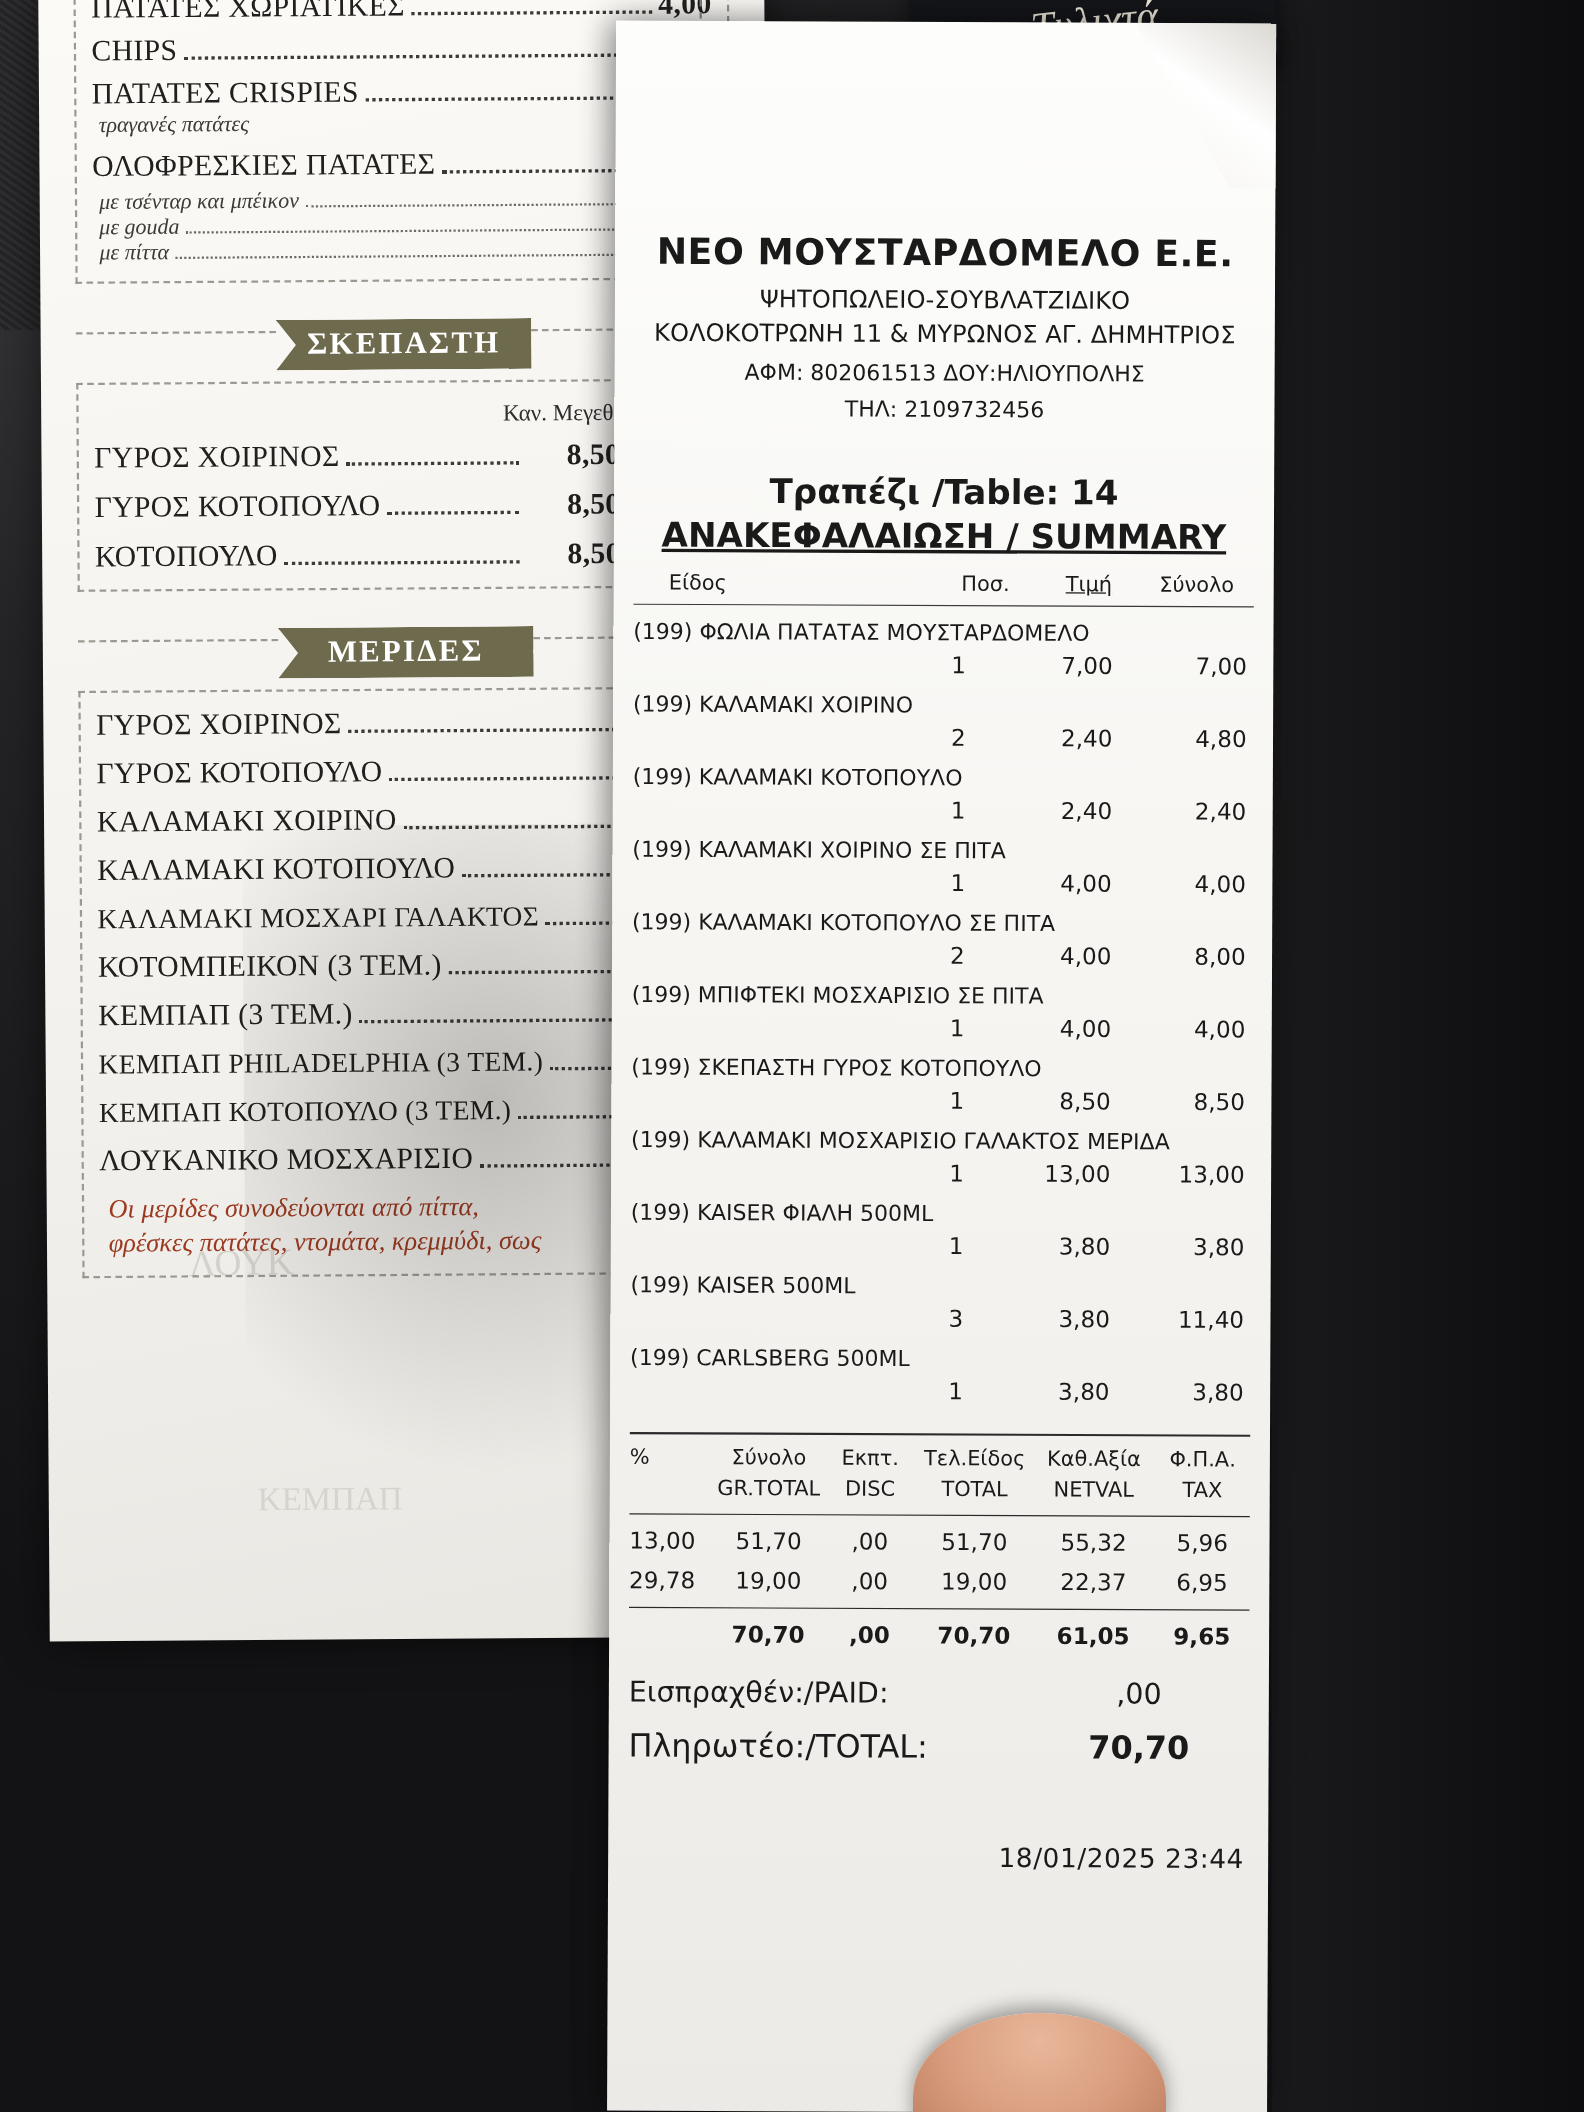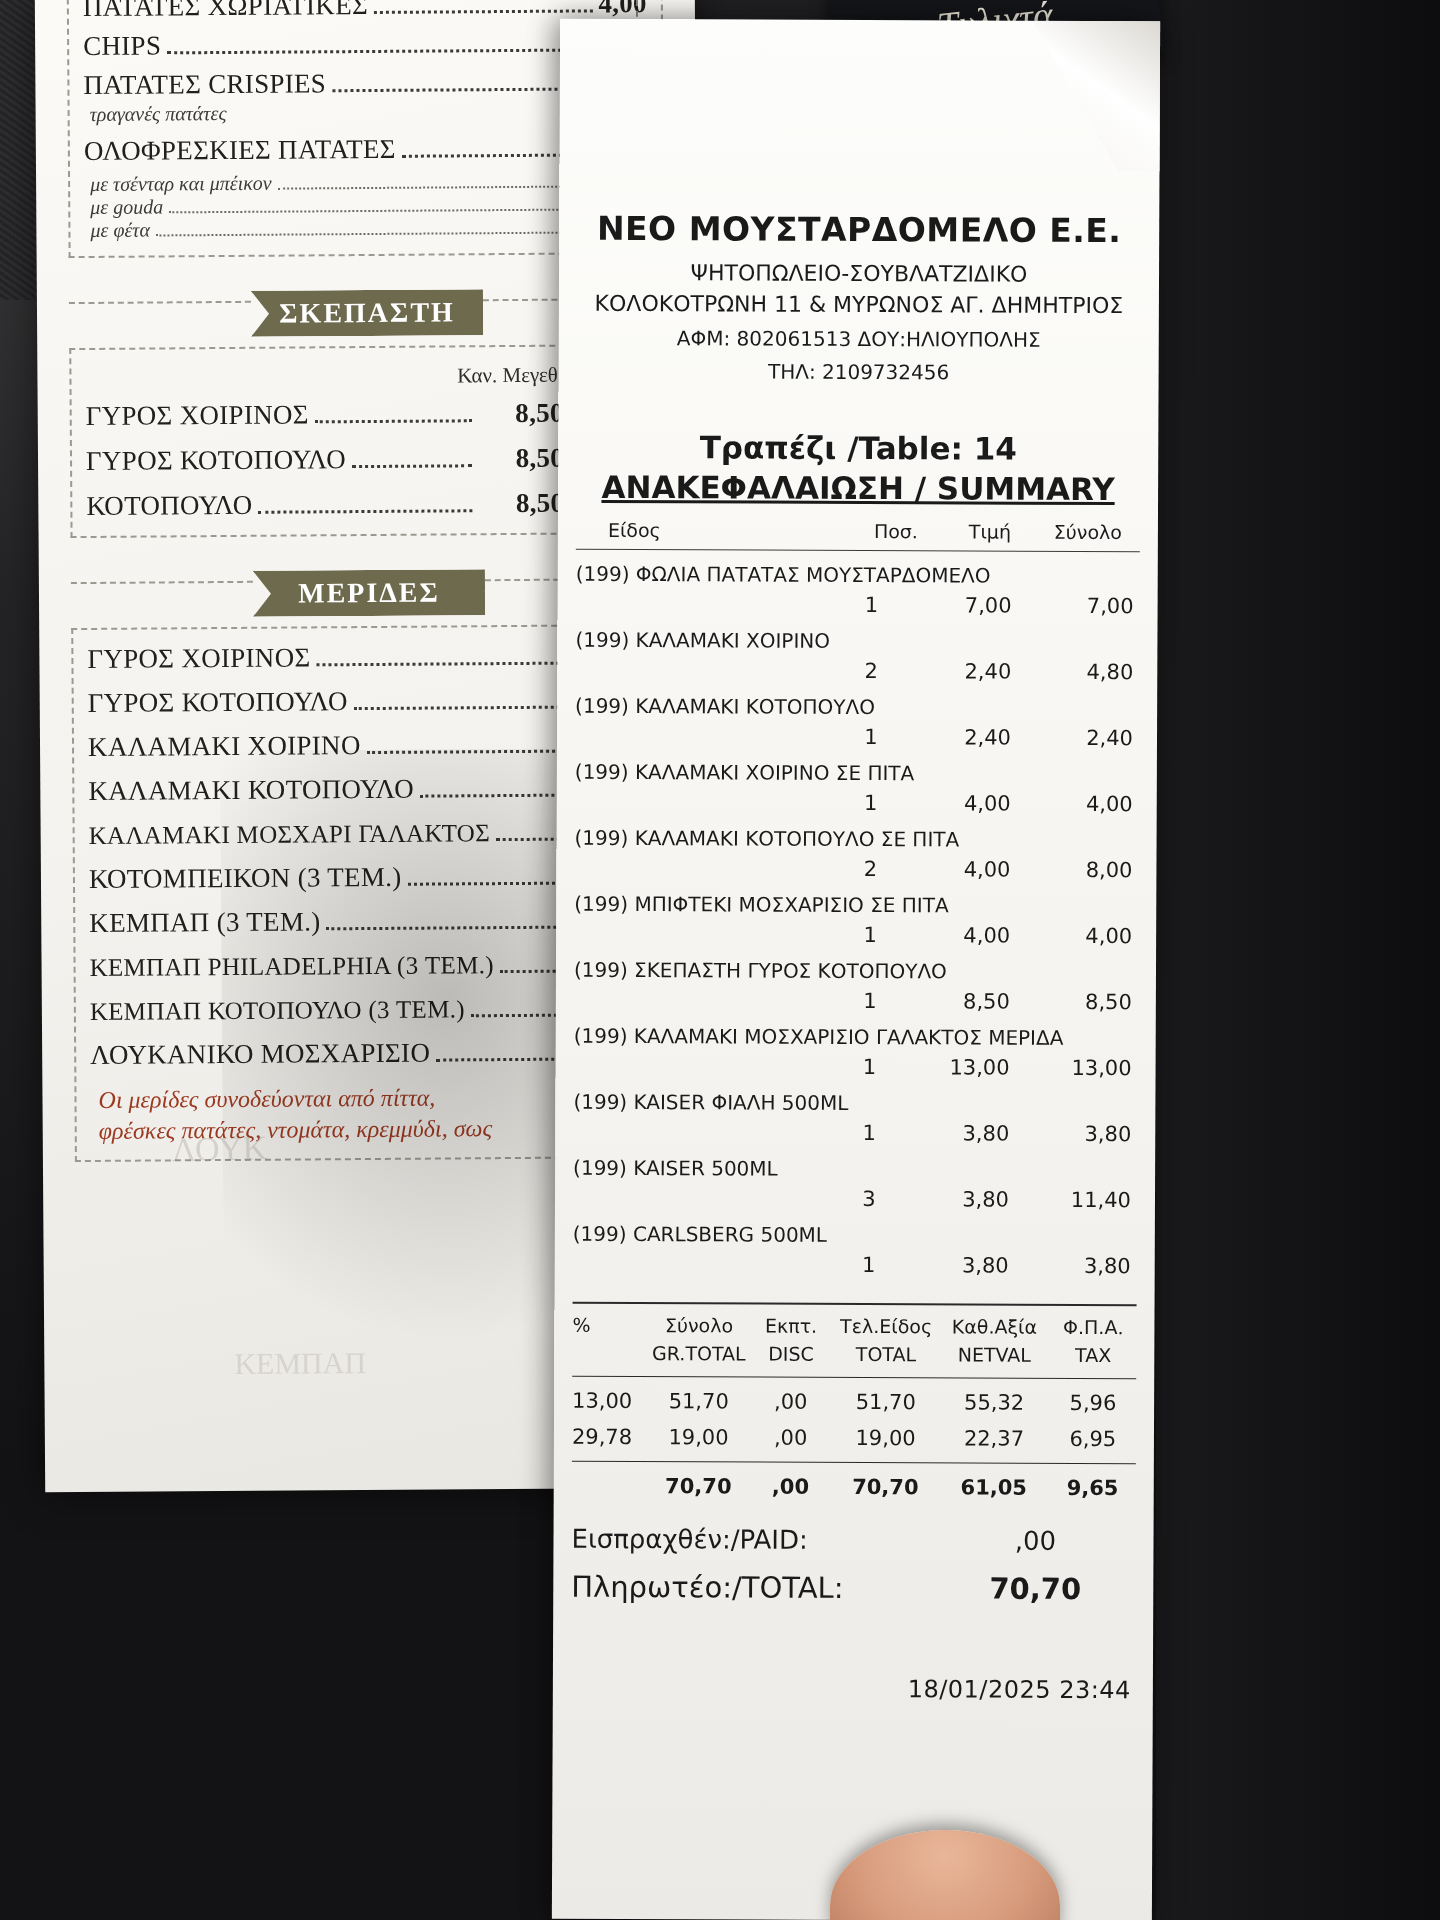--- a/index.html
+++ b/index.html
@@ -85,21 +85,21 @@
   .r-title{font-size:33px;font-weight:700;letter-spacing:.5px;}
   .r-sub{font-size:22px;margin-top:10px;line-height:1.34;}
   .r-small{font-size:20px;margin-top:6px;line-height:1.34;}
   .r-table{font-size:31px;font-weight:700;text-align:center;margin-top:44px;}
   .r-summary{font-size:31px;font-weight:700;text-align:center;margin-top:4px;
              text-decoration:underline;}
   .items{margin:14px 18px 0 18px;}
   .ihead{display:flex;font-size:19px;padding-bottom:8px;border-bottom:1.5px solid #3a3a3a;}
   .ihead .c1{flex:1;padding-left:32px;}
   .ihead .c2{width:96px;text-align:center;}
-  .ihead .c3{width:92px;text-align:center;}
+  .ihead .c3{width:92px;text-align:center;text-decoration:underline;}
   .ihead .c4{width:104px;text-align:center;}
   .iname{font-size:20px;margin-top:12px;}
   .ivals{display:flex;font-size:21px;margin-top:6px;}
   .ivals .c1{flex:1;}
   .ivals .c2{width:96px;text-align:center;}
   .ivals .c3{width:92px;text-align:right;padding-right:18px;}
   .ivals .c4{width:104px;text-align:right;padding-right:6px;}
 
   .taxbox{margin:26px 18px 0 18px;border-top:2.5px solid #2a2a2a;padding-top:10px;}
   .thead{display:flex;font-size:19px;}
@@ -199,21 +199,21 @@
           <span>με τσένταρ και μπέικον</span>
           <span class="dots"></span>
           <span>+ 0,50</span>
         </div>
         <div class="sub">
           <span>με gouda</span>
           <span class="dots"></span>
           <span>+ 0,30</span>
         </div>
         <div class="sub">
-          <span>με φέτα</span>
+          <span>με πίττα</span>
           <span class="dots"></span>
           <span>+ 0,40</span>
         </div>
       </div>
 
       <div class="ribbon-wrap">
         <span class="ribbon-line"></span>
         <span class="ribbon">ΣΚΕΠΑΣΤΗ</span>
         <span class="ribbon-line"></span>
       </div>

